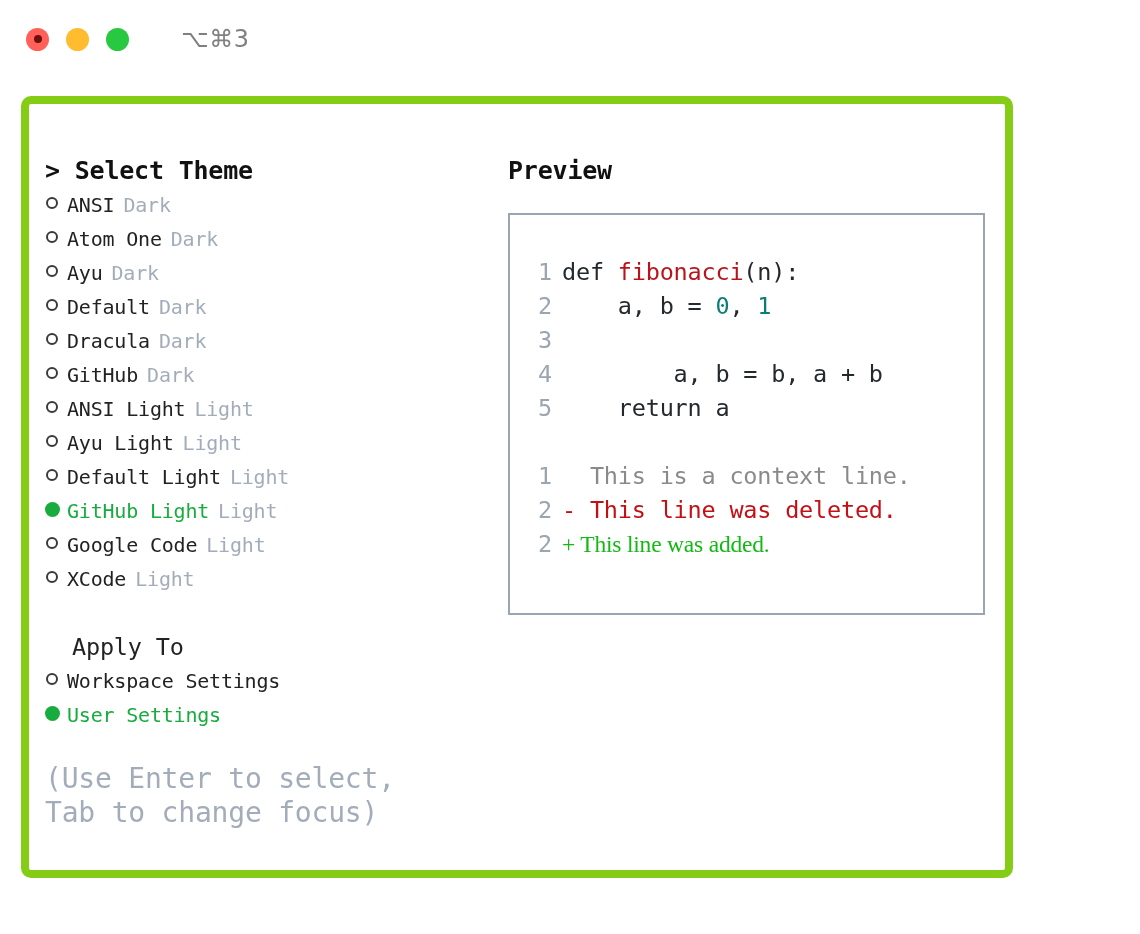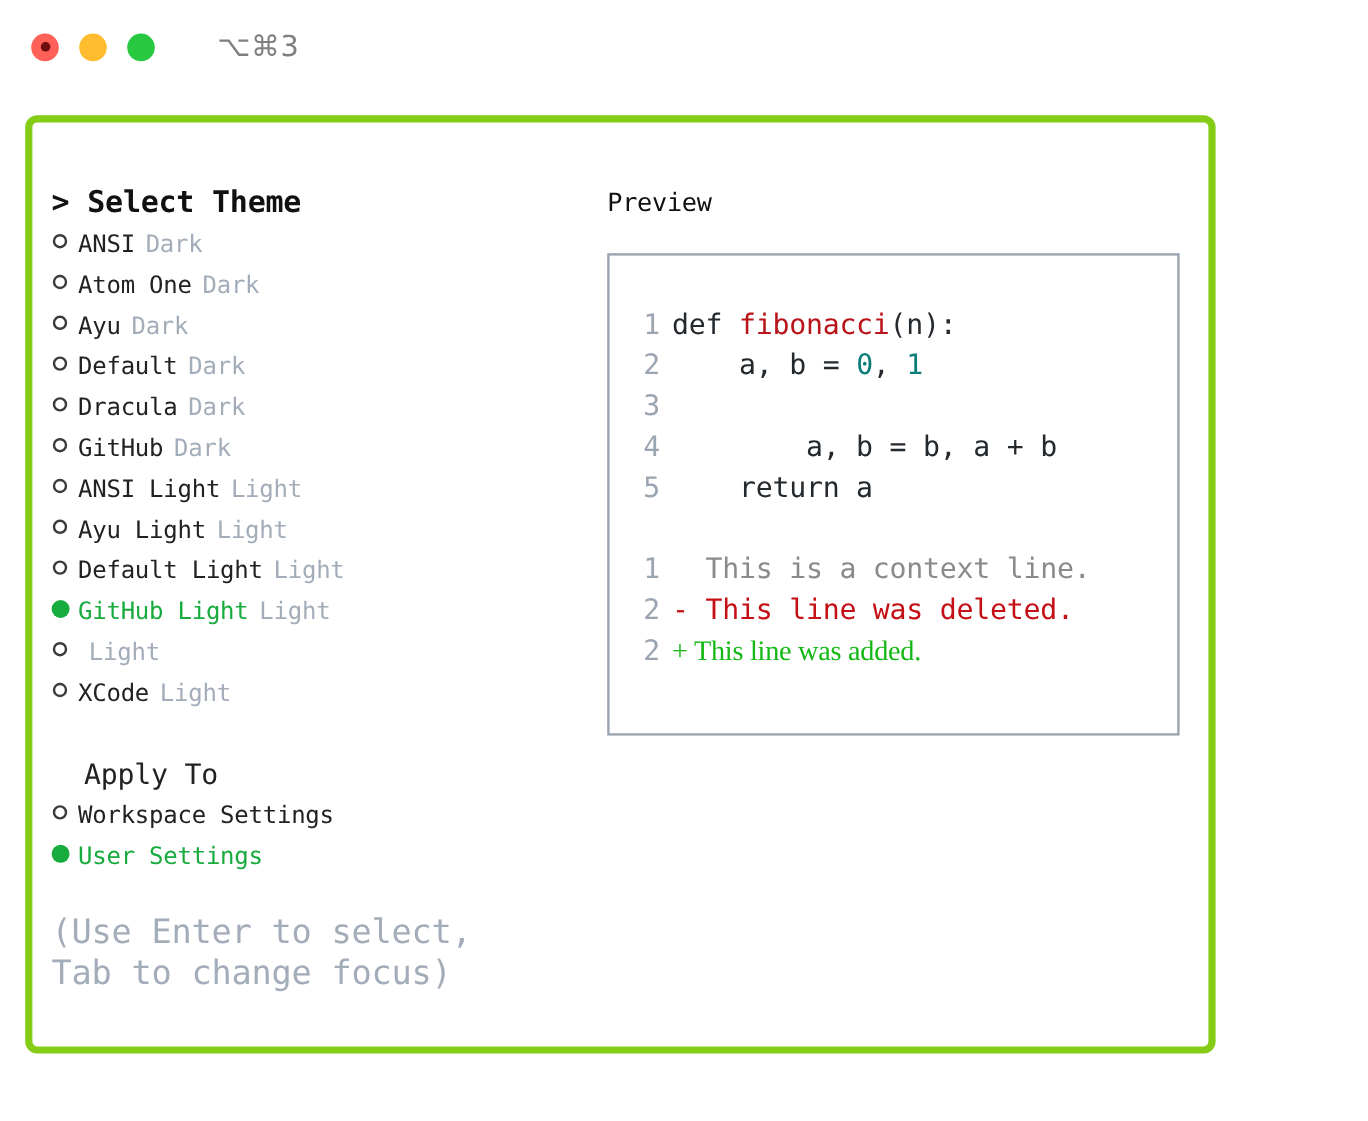--- a/index.html
+++ b/index.html
@@ -71,21 +71,21 @@
     white-space: pre;
   }
 
   
   .panel {
     position: absolute;
     left: 21px;
     top: 96px;
     width: 992px;
     height: 782px;
-    border: 6px solid #84cc16;
+    border: 8px solid #84cc16;
     border-radius: 10px;
     box-sizing: border-box;
     background: #ffffff;
   }
 
   .cols {
     position: absolute;
     left: 0; top: 0;
     width: 100%;
     height: 100%;
@@ -169,22 +169,22 @@
   }
 
   
   .right-col {
     position: absolute;
     left: 479px;
     top: 50px;
     width: 490px;
   }
   .preview-title {
-    font-size: 21px;
-    font-weight: 400;
+    font-size: 25px;
+    font-weight: 700;
     color: #111111;
     line-height: 34px;
     letter-spacing: -0.2px;
   }
   .preview-box {
     margin-top: 25px;
     width: 477px;
     height: 402px;
     border: 2px solid #9aa5b1;
     box-sizing: border-box;
@@ -243,21 +243,21 @@
             <div class="opt-row"><span class="bullet"><span class="glyph-hollow"></span></span><span class="opt-name">ANSI</span><span class="opt-kind">Dark</span></div>
             <div class="opt-row"><span class="bullet"><span class="glyph-hollow"></span></span><span class="opt-name">Atom One</span><span class="opt-kind">Dark</span></div>
             <div class="opt-row"><span class="bullet"><span class="glyph-hollow"></span></span><span class="opt-name">Ayu</span><span class="opt-kind">Dark</span></div>
             <div class="opt-row"><span class="bullet"><span class="glyph-hollow"></span></span><span class="opt-name">Default</span><span class="opt-kind">Dark</span></div>
             <div class="opt-row"><span class="bullet"><span class="glyph-hollow"></span></span><span class="opt-name">Dracula</span><span class="opt-kind">Dark</span></div>
             <div class="opt-row"><span class="bullet"><span class="glyph-hollow"></span></span><span class="opt-name">GitHub</span><span class="opt-kind">Dark</span></div>
             <div class="opt-row"><span class="bullet"><span class="glyph-hollow"></span></span><span class="opt-name">ANSI Light</span><span class="opt-kind">Light</span></div>
             <div class="opt-row"><span class="bullet"><span class="glyph-hollow"></span></span><span class="opt-name">Ayu Light</span><span class="opt-kind">Light</span></div>
             <div class="opt-row"><span class="bullet"><span class="glyph-hollow"></span></span><span class="opt-name">Default Light</span><span class="opt-kind">Light</span></div>
             <div class="opt-row selected"><span class="bullet"><span class="glyph-filled"></span></span><span class="opt-name">GitHub Light</span><span class="opt-kind">Light</span></div>
-            <div class="opt-row"><span class="bullet"><span class="glyph-hollow"></span></span><span class="opt-kind">Light</span></div>
+            <div class="opt-row"><span class="bullet"><span class="glyph-hollow"></span></span><span class="opt-name">Google Code</span><span class="opt-kind">Light</span></div>
             <div class="opt-row"><span class="bullet"><span class="glyph-hollow"></span></span><span class="opt-name">XCode</span><span class="opt-kind">Light</span></div>
           </div>
 
         <div class="spacer-row"></div>
 
         <div class="apply-head">Apply To</div>
 
         <div id="apply-list">
             <div class="opt-row"><span class="bullet"><span class="glyph-hollow"></span></span><span class="opt-name">Workspace Settings</span></div>
             <div class="opt-row selected"><span class="bullet"><span class="glyph-filled"></span></span><span class="opt-name">User Settings</span></div>

